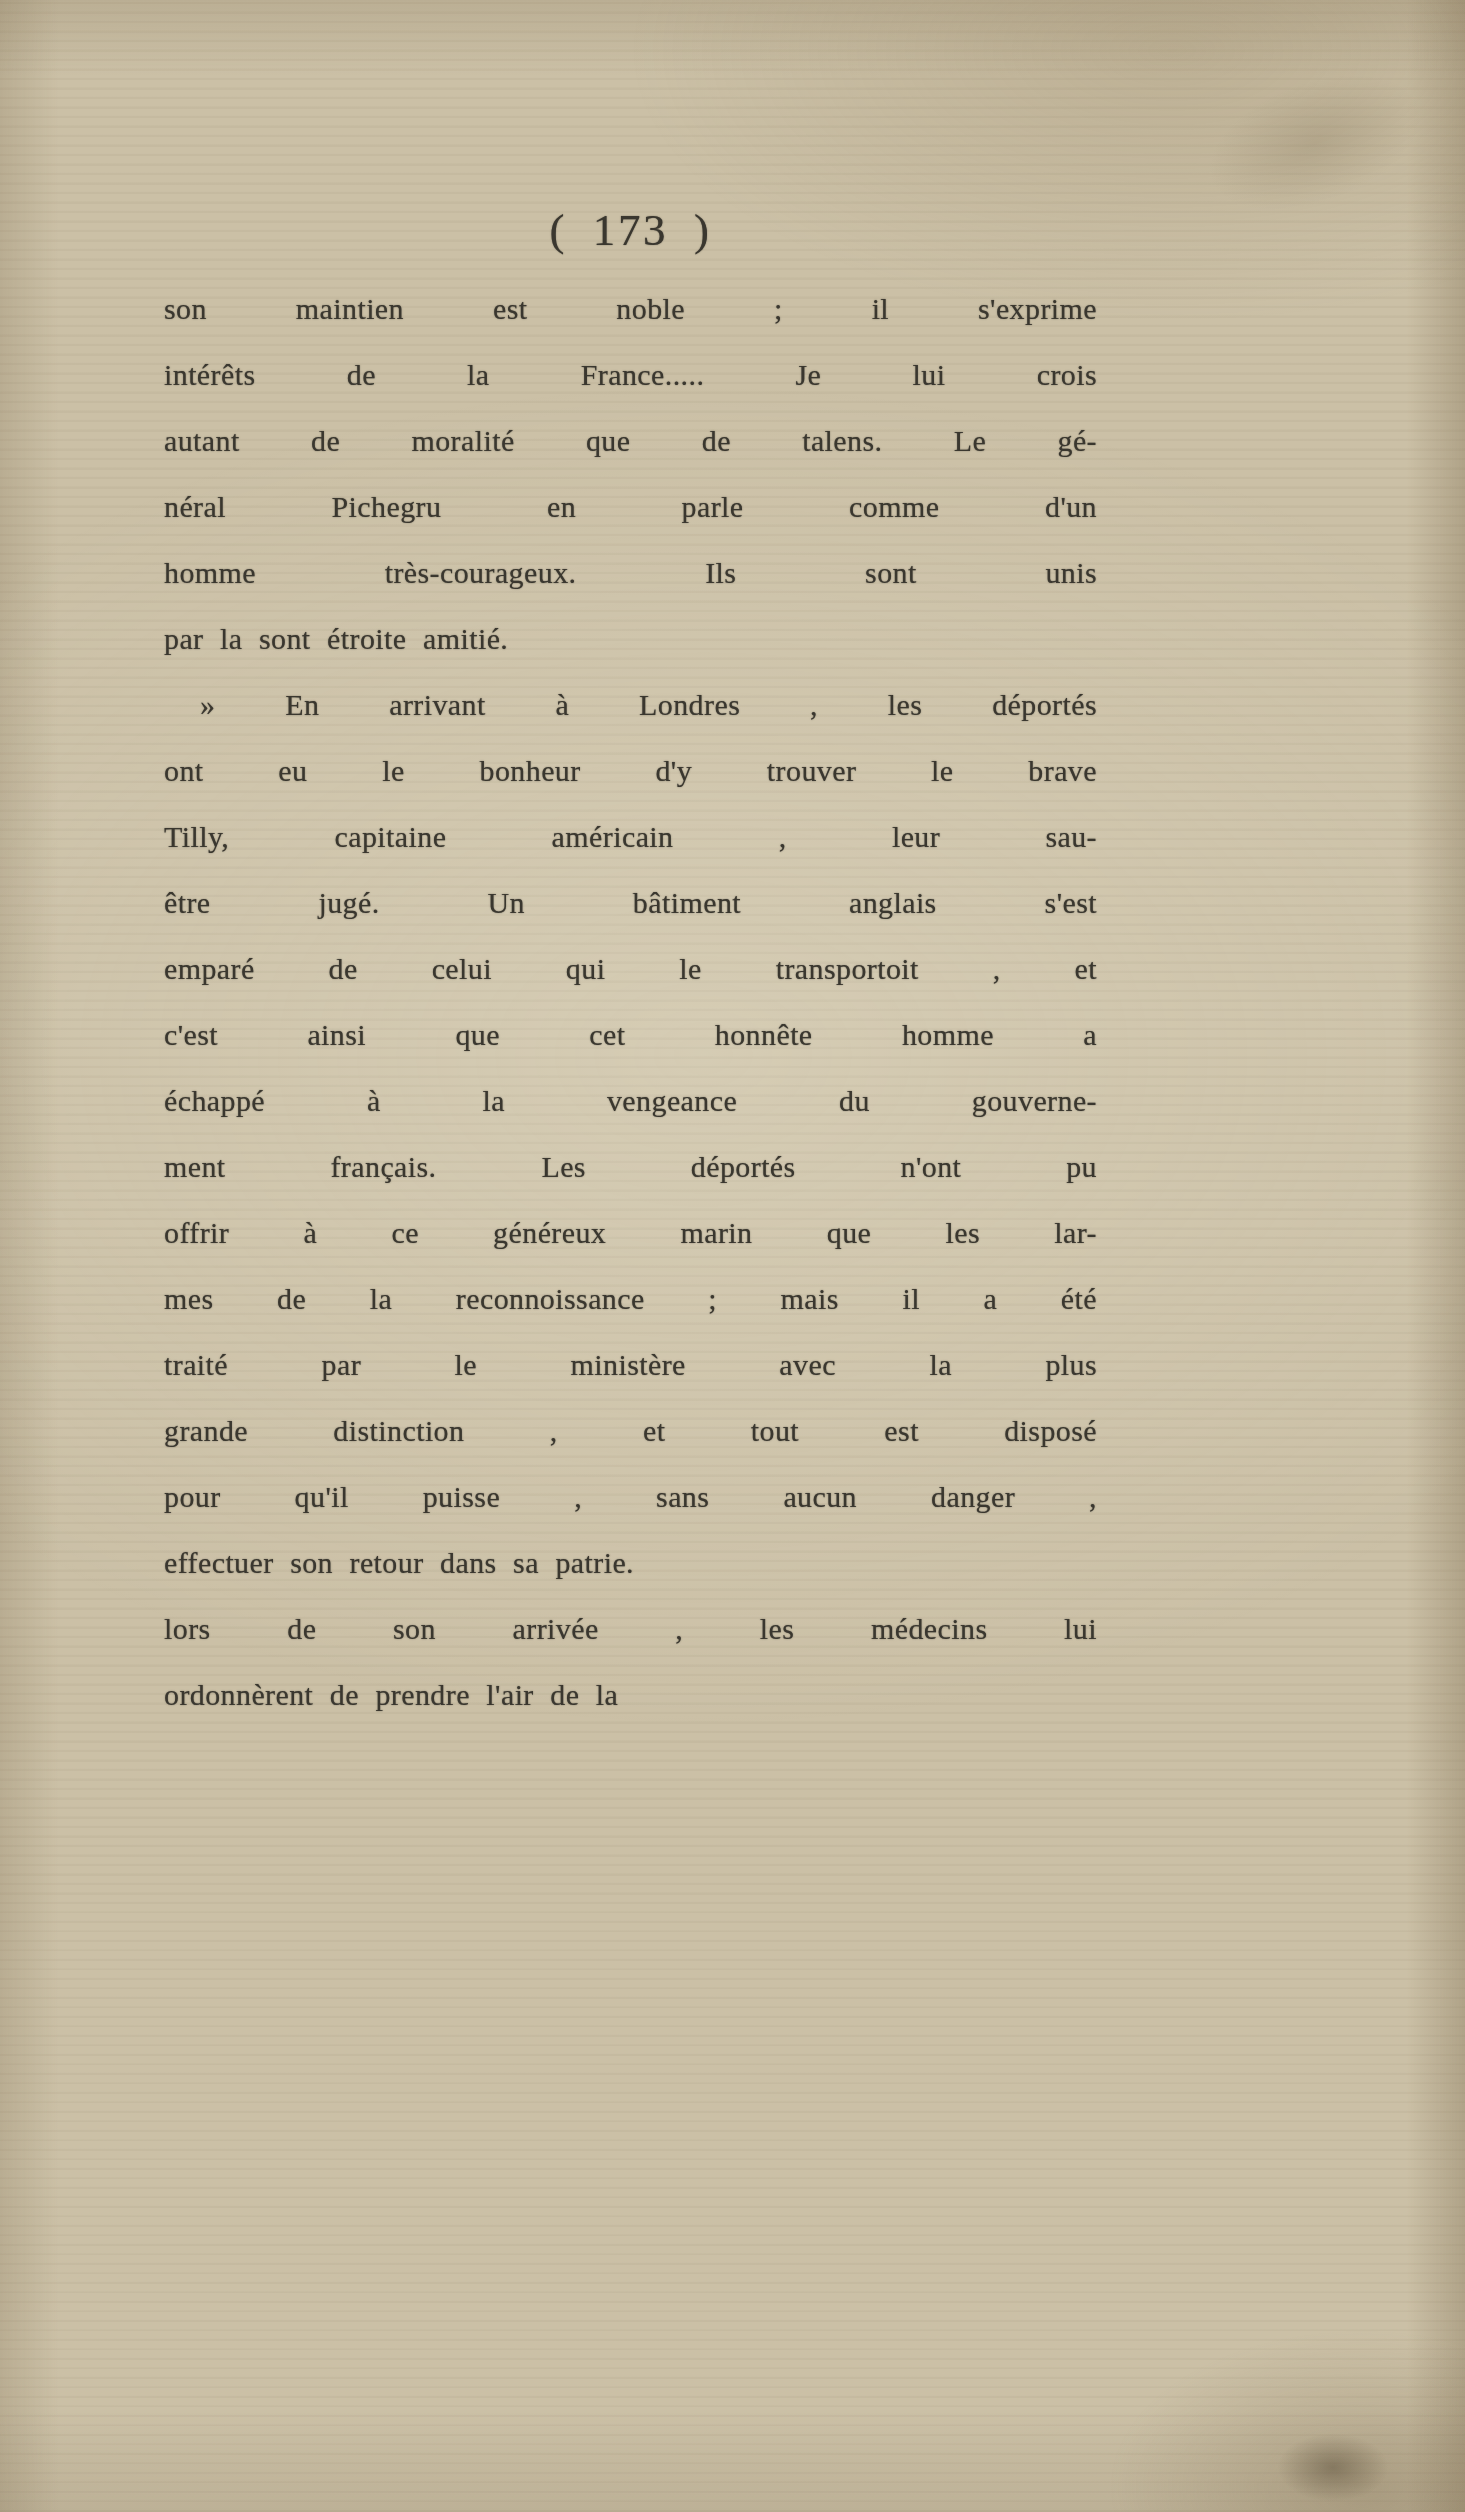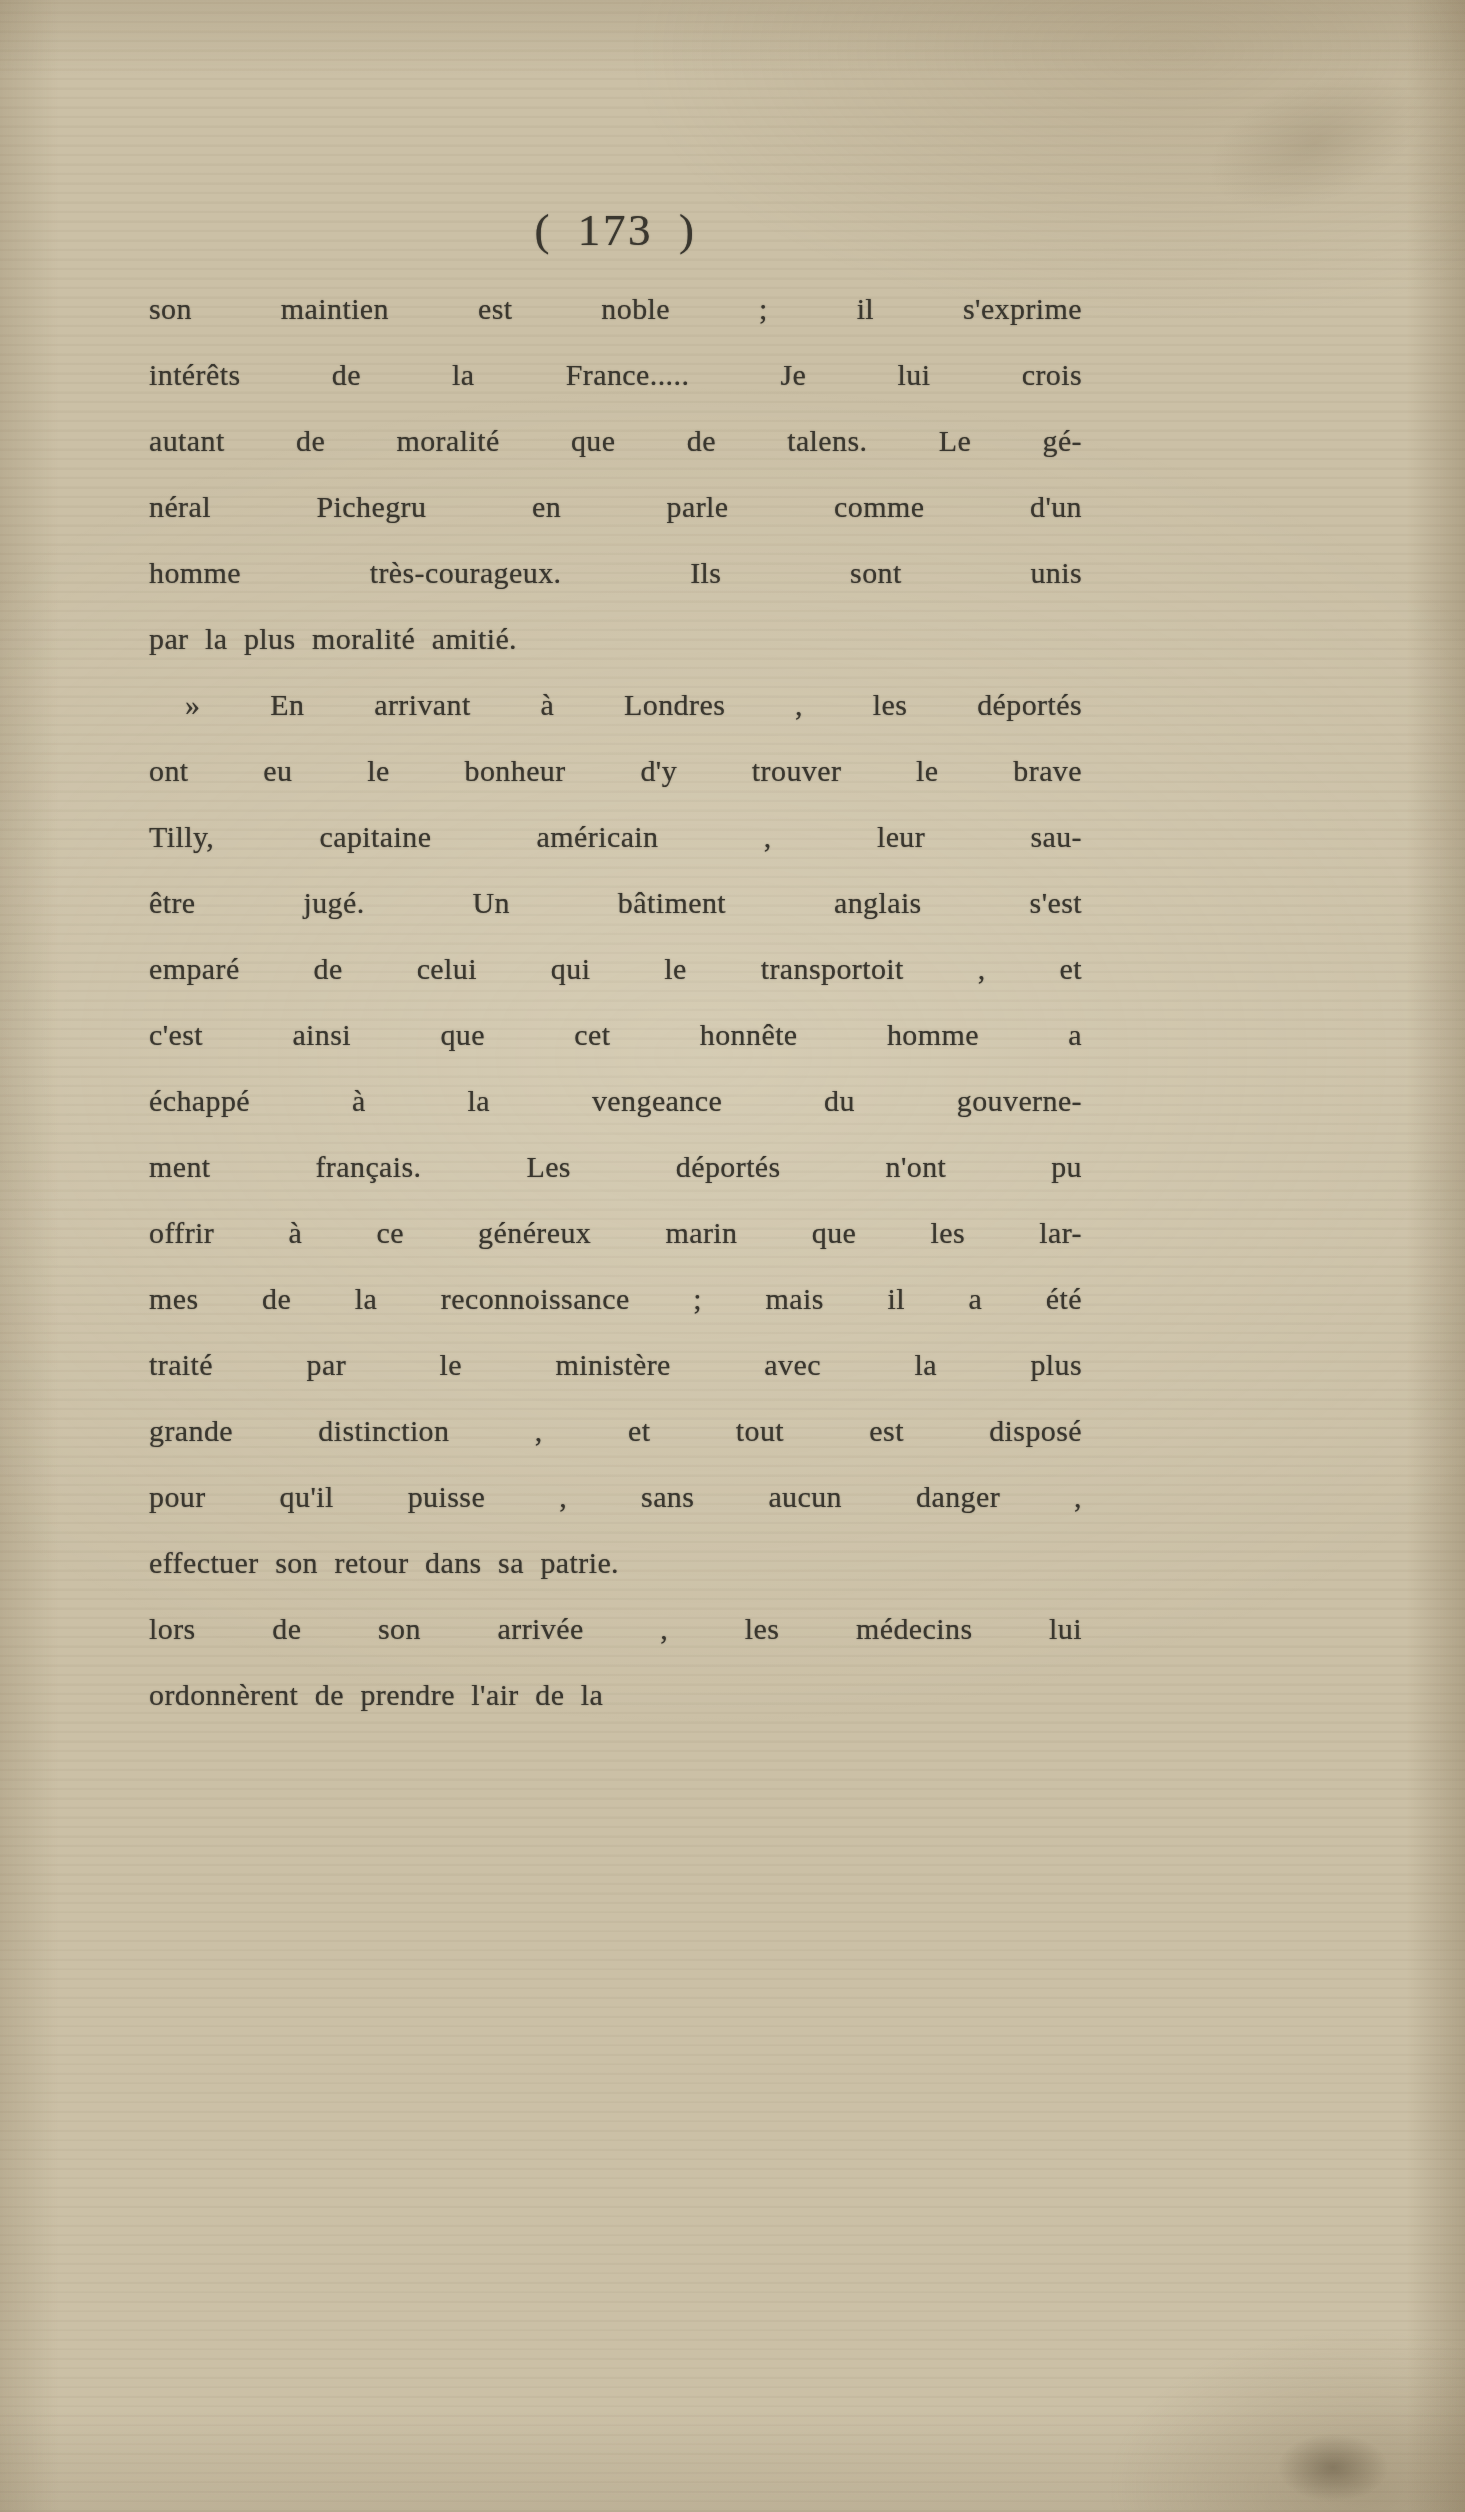--- a/index.html
+++ b/index.html
@@ -40,21 +40,21 @@
     transform: rotate(-20deg);
   }
   .smudge-b {
     left: 1277px; top: 2433px;
     width: 112px; height: 69px;
     background: radial-gradient(ellipse at 50% 50%, rgba(70,58,38,0.40), rgba(70,58,38,0) 70%);
   }
 
   .page-body {
     position: absolute;
-    left: 149px;
+    left: 164px;
     top: 200px;
     width: 933px;
   }
 
   .page-number {
     text-align: center;
     font-size: 45px;
     line-height: 60px;
     letter-spacing: 2.6px;
     word-spacing: 12px;
@@ -93,21 +93,21 @@
 
 <div class="page-body">
   <div class="page-number">( 173 )</div>
   <div id="text-block">
       <div class="paragraph">
         <div class="line first">son maintien est noble ; il s'exprime</div>
         <div class="line">intérêts de la France..... Je lui crois</div>
         <div class="line">autant de moralité que de talens. Le gé-</div>
         <div class="line">néral Pichegru en parle comme d'un</div>
         <div class="line">homme très-courageux. Ils sont unis</div>
-        <div class="line last">par la plus moralité amitié.</div>
+        <div class="line last">par la sont étroite amitié.</div>
       </div>
       <div class="paragraph indented">
         <div class="line first">» En arrivant à Londres , les déportés</div>
         <div class="line">ont eu le bonheur d'y trouver le brave</div>
         <div class="line">Tilly, capitaine américain , leur sau-</div>
         <div class="line">être jugé. Un bâtiment anglais s'est</div>
         <div class="line">emparé de celui qui le transportoit , et</div>
         <div class="line">c'est ainsi que cet honnête homme a</div>
         <div class="line">échappé à la vengeance du gouverne-</div>
         <div class="line">ment français. Les déportés n'ont pu</div>

